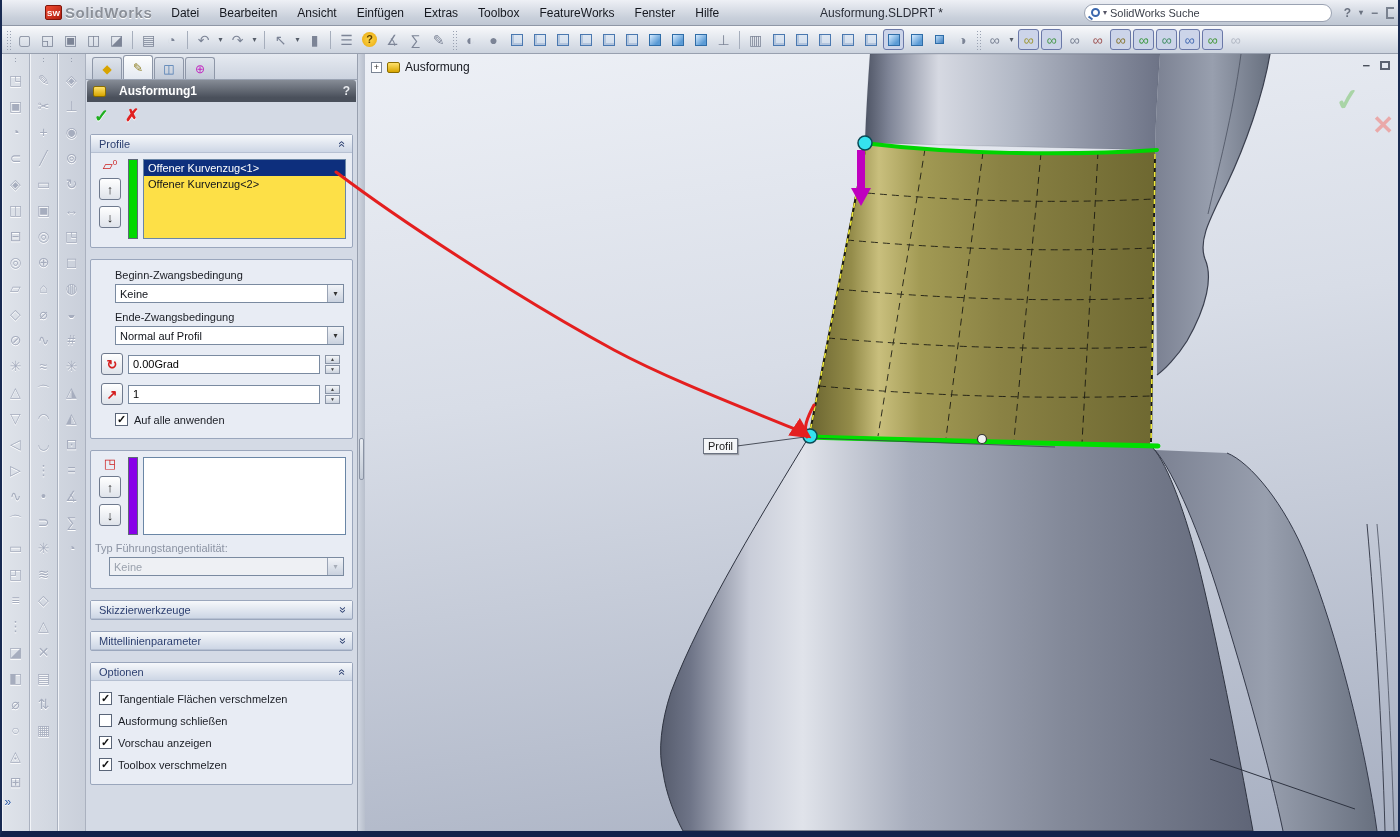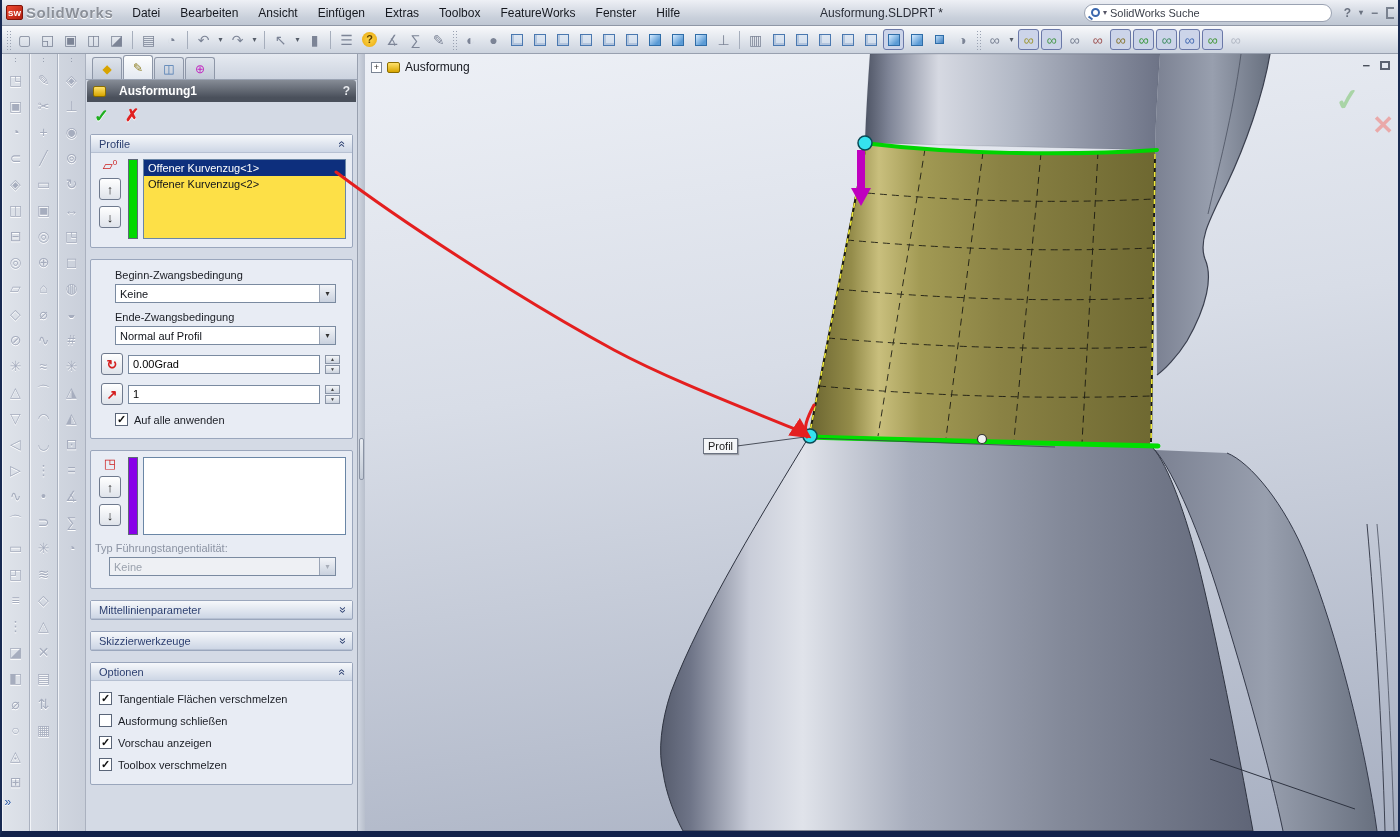--- a/index.html
+++ b/index.html
@@ -3,21 +3,21 @@
 <meta charset="utf-8">
 <style>
   * { margin:0; padding:0; box-sizing:border-box; }
   html,body { width:1400px; height:837px; overflow:hidden; font-family:"Liberation Sans", sans-serif; }
   .window { position:relative; width:1400px; height:837px; background:#cdd3de;
             border-left:2px solid #182a52; border-right:2px solid #182a52; border-bottom:6px solid #13224a; }
 
   
   .titlebar { position:relative; height:26px; background:linear-gradient(#eef0f5,#c9d0db 70%,#bfc7d3);
               border-bottom:1px solid #8f97a6; display:flex; align-items:center; }
-  .logo { display:flex; align-items:center; gap:3px; padding:0 10px 0 4px; }
+  .logo { display:flex; align-items:center; gap:3px; padding:0 10px 0 4px;margin-left:39px; }
   .logo-cube { width:17px; height:15px; background:linear-gradient(135deg,#f04a30,#b01e10); color:#fff;
                font-size:8px; font-weight:bold; text-align:center; line-height:15px; border-radius:2px; border:1px solid #7e150b;}
   .logo-text { font-size:15px; font-weight:bold; color:#8b9099; letter-spacing:.5px; text-shadow:0 1px 0 #fff; }
   .menubar { display:flex; gap:2px; }
   .menu-item { font-size:12px; color:#15181f; padding:3px 9px; cursor:default; }
   .win-title { position:absolute; left:63%; transform:translateX(-50%); font-size:12px; color:#2a2e38; }
   .search { position:absolute; right:66px; width:248px; height:18px; background:#fff; border:1px solid #9aa2b2;
             border-radius:9px; display:flex; align-items:center; padding:0 6px; gap:3px; }
   .mag { position:relative; width:9px; height:9px; border:2px solid #3c68ae; border-radius:50%; }
   .mag::after { content:""; position:absolute; width:5px; height:2px; background:#3c68ae; transform:rotate(40deg); left:-5px; top:7px; }
@@ -93,21 +93,21 @@
   .selbar { width:10px; border:1px solid #5e6878; }
   .selbar.green { background:#00d800; } .selbar.purple { background:#8800e8; }
   .listbox { flex:1; background:#fde047; border:1px solid #6a86a6; height:80px; overflow:hidden; }
   .listbox.white { background:#fff; height:78px; }
   .listitem { height:16px; line-height:16px; padding:0 4px; color:#10131a; white-space:nowrap; }
   .listitem.on { background:#0d2f7d; color:#fff; }
 
   .cons-body { padding:6px 8px 8px 8px; }
   .flabel { margin:3px 0 3px 16px; color:#1a1d24; }
   .flabel.gray { color:#8b93a3; margin-left:2px; }
-  .combo { display:flex; height:19px; border:1px solid #7a8aa0; background:#fff; margin:0 8px 8px 16px; align-items:center; }
+  .combo { display:flex; height:19px; border:1px solid #7a8aa0; background:#fff; margin:0 0 8px 16px; align-items:center; }
   .combo .ctext { flex:1; padding-left:4px; color:#10131a; }
   .combo .cbtn { width:16px; height:100%; background:linear-gradient(#f2f4f8,#c9d1de); border-left:1px solid #9aa4b5;
                  display:flex; align-items:center; justify-content:center; font-size:8px; color:#333; }
   .combo.disabled { background:#eef0f4; } .combo.disabled .ctext { color:#9aa1ad; } .combo.disabled .cbtn { color:#a7adb8; }
   .numrow { display:flex; align-items:center; gap:5px; margin:0 4px 8px 2px; }
   .sqbtn { width:22px; height:22px; border:1px solid #6e798d; border-radius:3px; background:linear-gradient(#ffffff,#dfe3ea);
            display:flex; align-items:center; justify-content:center; }
   .sqbtn .g { color:#d42020; font-size:13px; font-weight:bold; }
   .numfield { flex:1; height:19px; border:1px solid #7a8aa0; background:#fff; display:flex; align-items:center; padding-left:4px; }
   .spin { width:15px; display:flex; flex-direction:column; gap:1px; }
@@ -700,27 +700,27 @@
           <div class="flabel gray">Typ Führungstangentialität:</div>
           <div class="combo disabled" style="margin-left:16px;margin-bottom:4px;">
             <span class="ctext">Keine</span>
             <span class="cbtn">▾</span>
           </div>
         </div>
       </div>
 
       <div class="gbox">
         <div class="ghead">
-          <span>Mittellinienparameter</span>
+          <span>Skizzierwerkzeuge</span>
           <span class="chev down">«</span>
         </div>
       </div>
       <div class="gbox">
         <div class="ghead">
-          <span>Skizzierwerkzeuge</span>
+          <span>Mittellinienparameter</span>
           <span class="chev down">«</span>
         </div>
       </div>
 
       <div class="gbox">
         <div class="ghead">
           <span>Optionen</span>
           <span class="chev up">«</span>
         </div>
         <div style="padding:2px 0 4px 0;">

